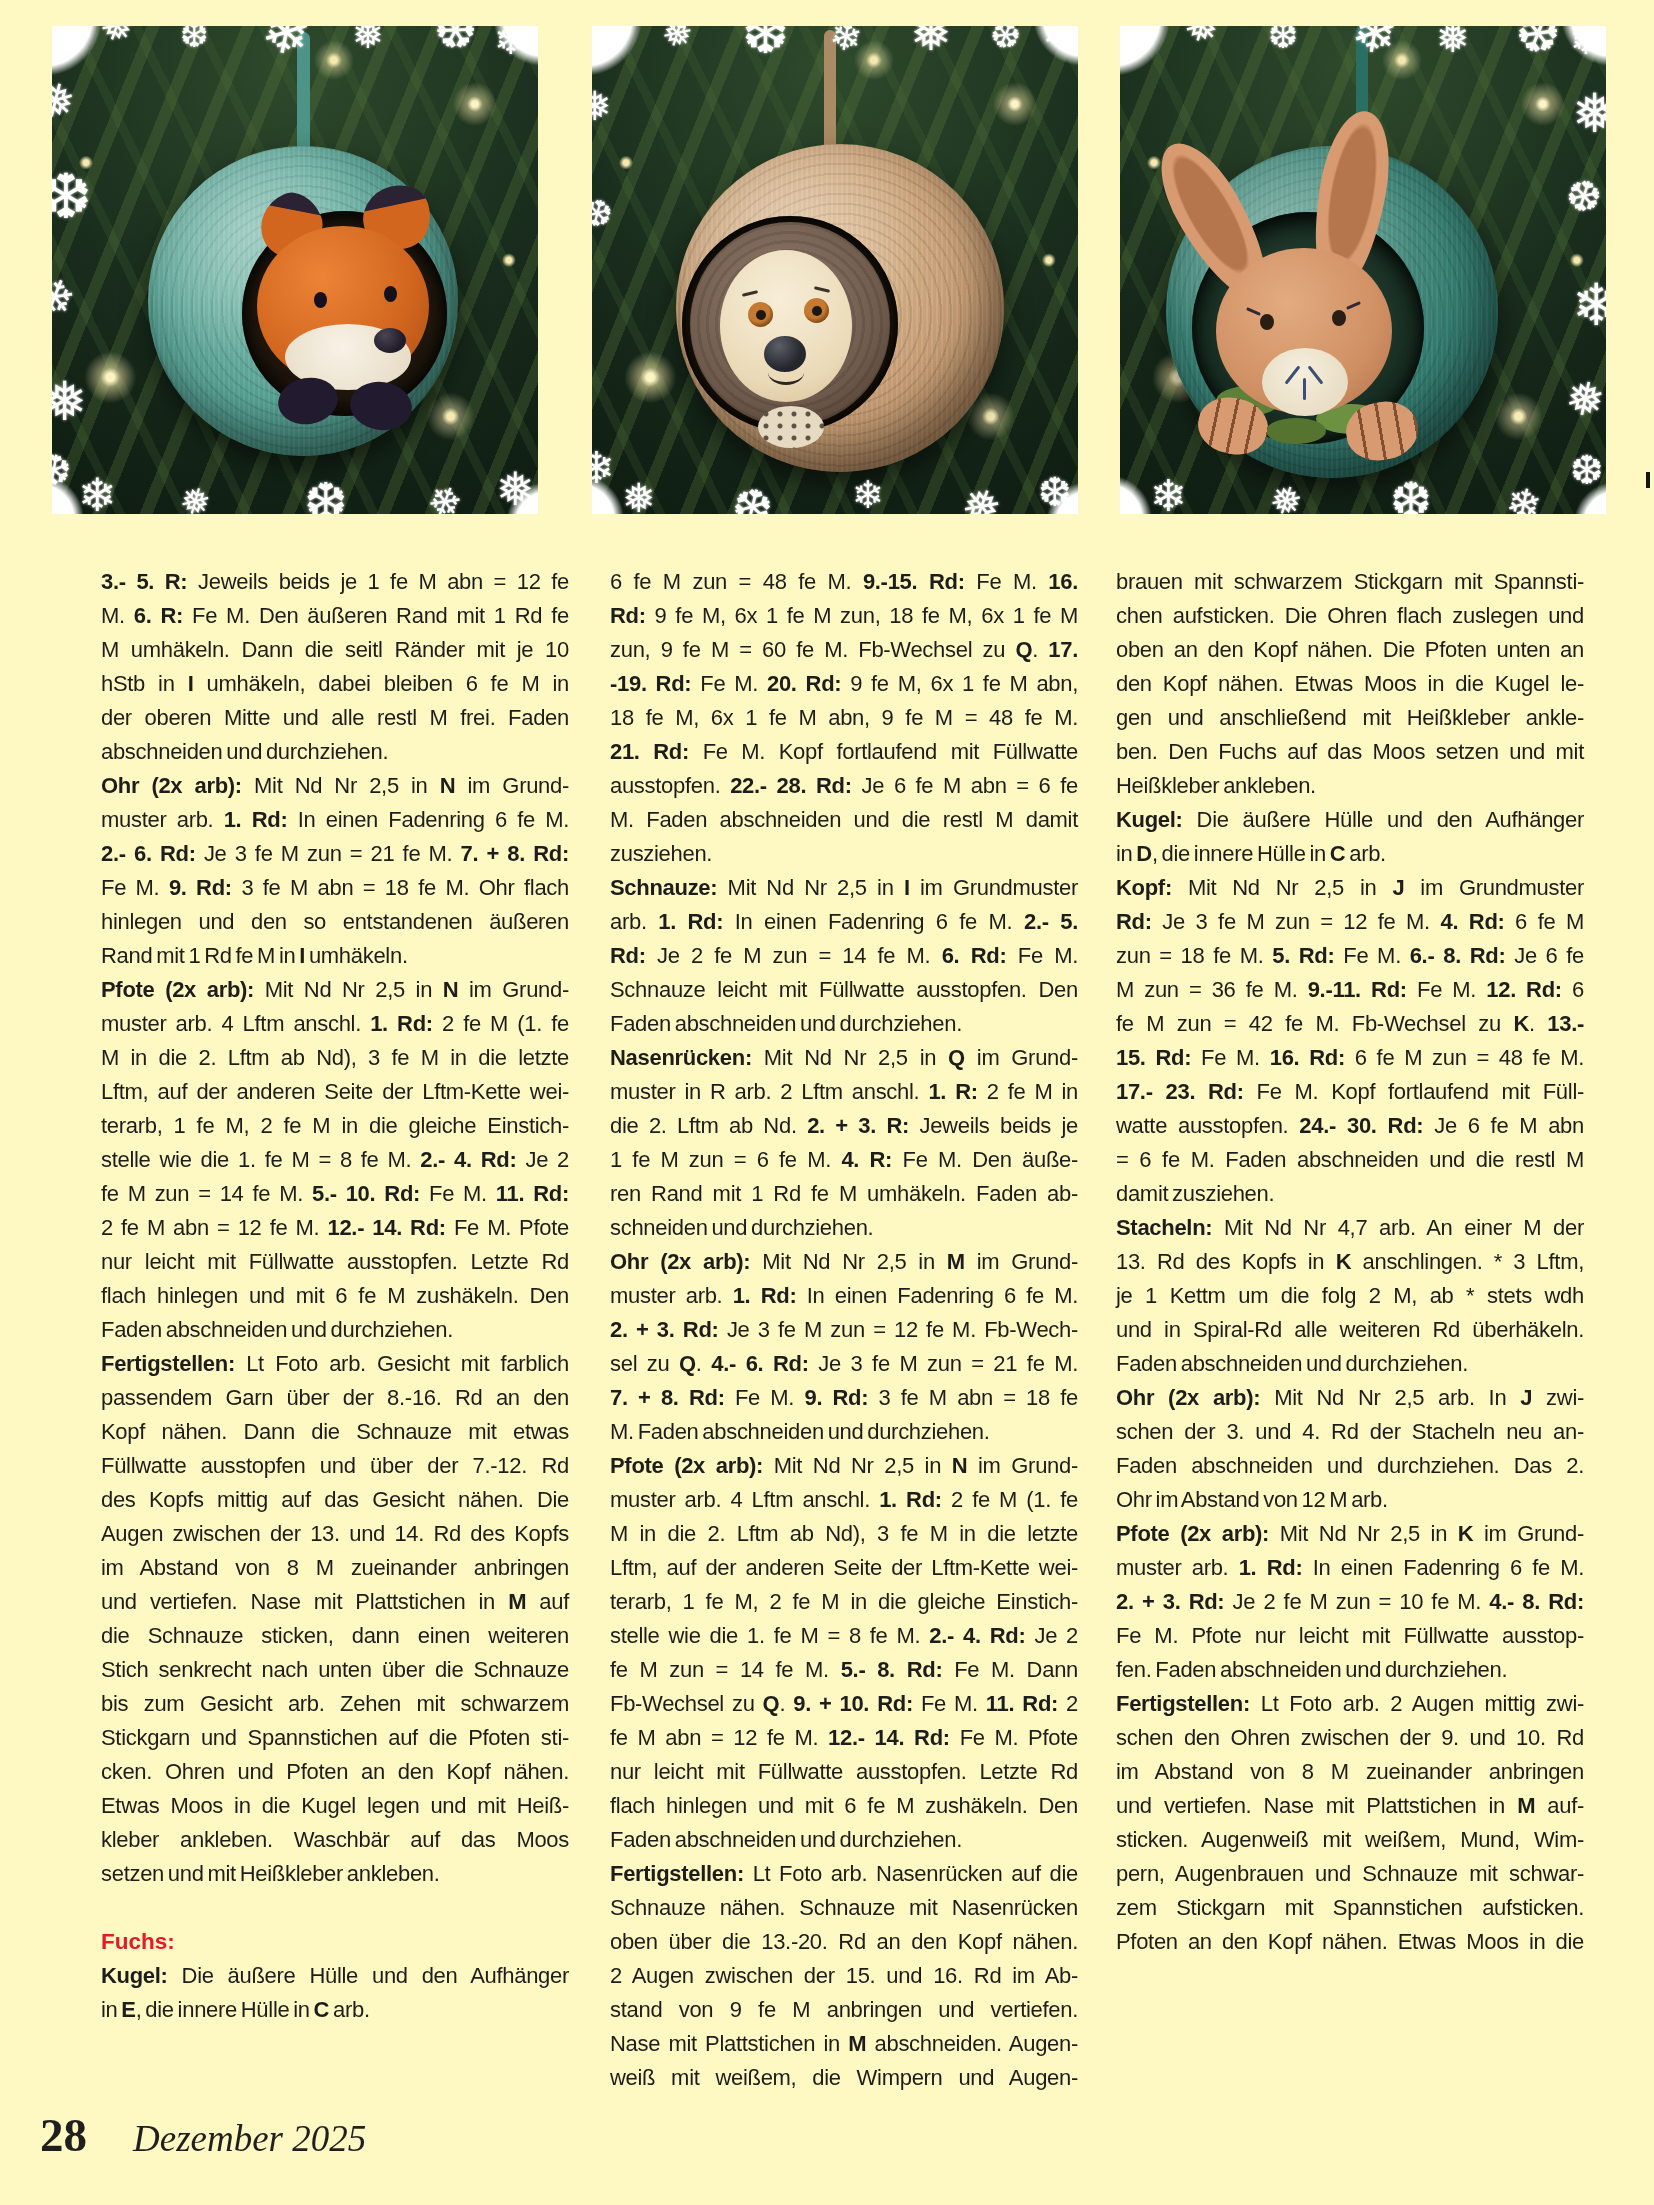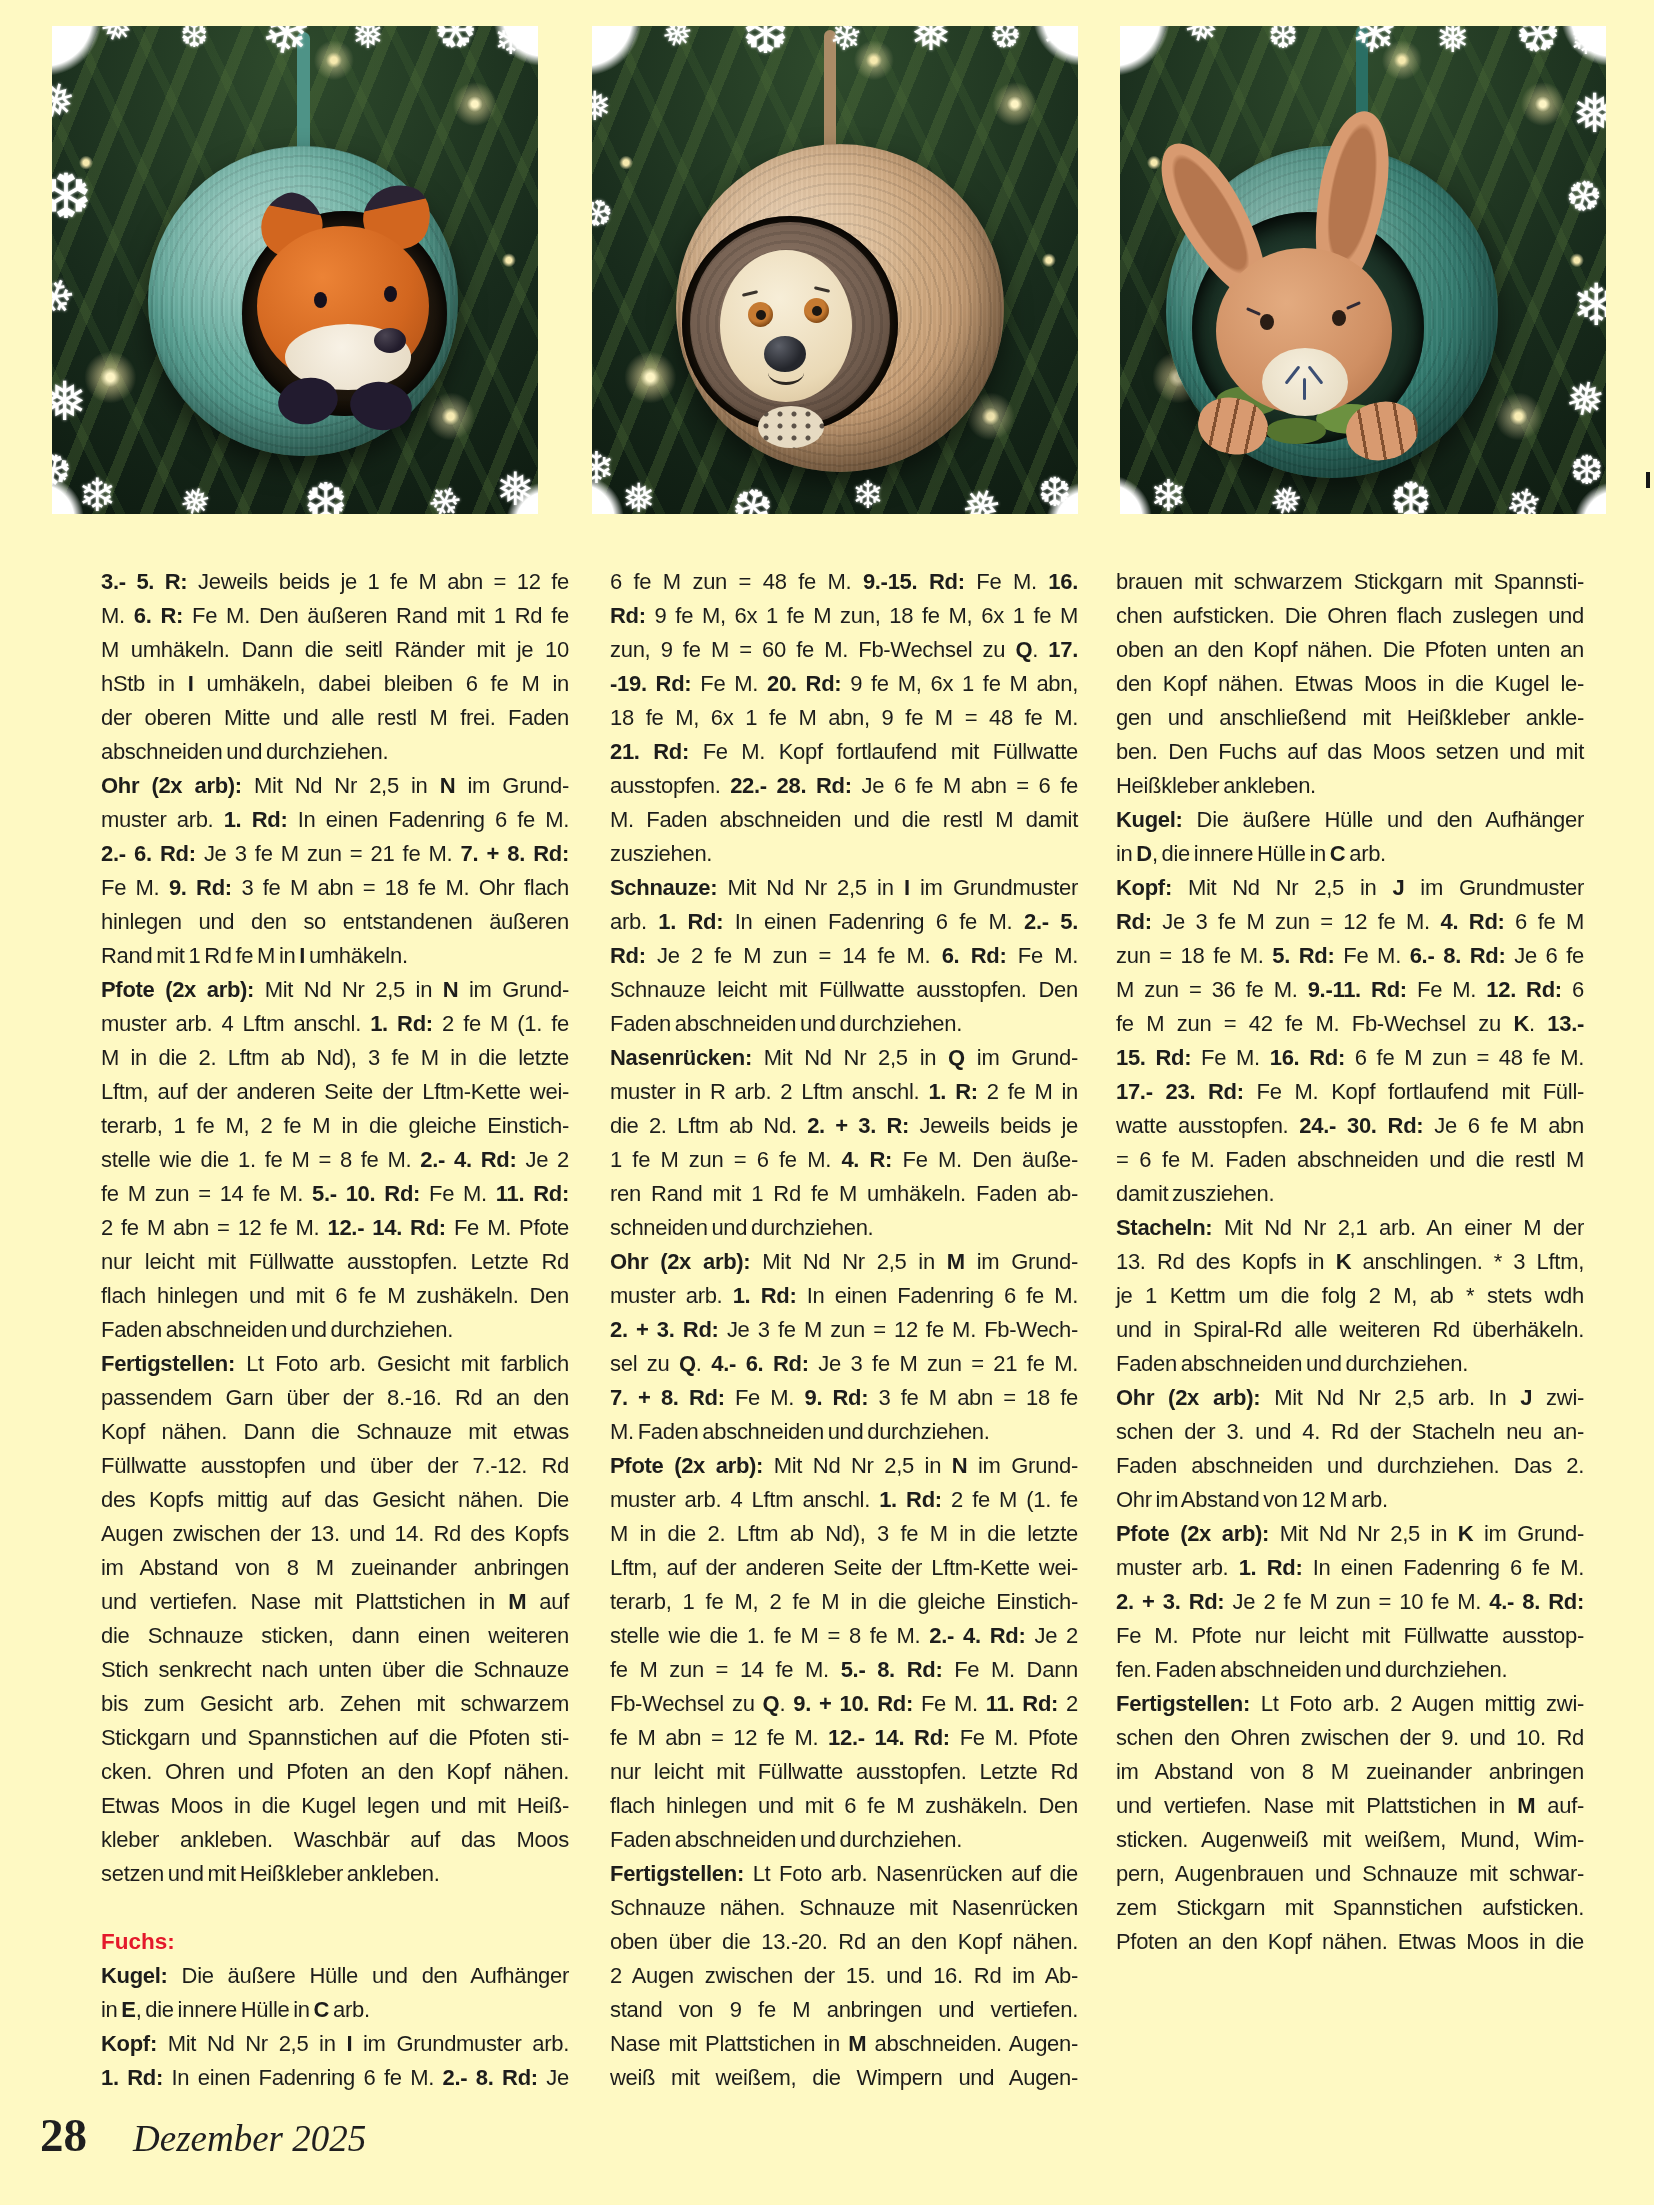--- a/index.html
+++ b/index.html
@@ -288,24 +288,20 @@
           <div class="line"><span>cken. Ohren und Pfoten an den Kopf nähen.</span></div>
           <div class="line"><span>Etwas Moos in die Kugel legen und mit Heiß-</span></div>
           <div class="line"><span>kleber ankleben. Waschbär auf das Moos</span></div>
           <div class="line end"><span>setzen und mit Heißkleber ankleben.</span></div>
         </div>
         <div class="heading">Fuchs:</div>
         <div class="para">
           <div class="line"><span class="b">Kugel:</span><span> Die äußere Hülle und den Aufhänger</span></div>
           <div class="line end"><span>in </span><span class="b">E</span><span>, die innere Hülle in </span><span class="b">C</span><span> arb.</span></div>
         </div>
-        <div class="para">
-          <div class="line"><span class="b">Kopf:</span><span> Mit Nd Nr 2,5 in </span><span class="b">I</span><span> im Grundmuster arb.</span></div>
-          <div class="line"><span class="b">1. Rd:</span><span> In einen Fadenring 6 fe M. </span><span class="b">2.- 8. Rd:</span><span> Je</span></div>
-        </div>
       </div>
       <div class="col c1">
         <div class="para">
           <div class="line"><span>6 fe M zun = 48 fe M. </span><span class="b">9.-15. Rd:</span><span> Fe M. </span><span class="b">16.</span></div>
           <div class="line"><span class="b">Rd:</span><span> 9 fe M, 6x 1 fe M zun, 18 fe M, 6x 1 fe M</span></div>
           <div class="line"><span>zun, 9 fe M = 60 fe M. Fb-Wechsel zu </span><span class="b">Q</span><span>. </span><span class="b">17.</span></div>
           <div class="line"><span class="b">-19. Rd:</span><span> Fe M. </span><span class="b">20. Rd:</span><span> 9 fe M, 6x 1 fe M abn,</span></div>
           <div class="line"><span>18 fe M, 6x 1 fe M abn, 9 fe M = 48 fe M.</span></div>
           <div class="line"><span class="b">21. Rd:</span><span> Fe M. Kopf fortlaufend mit Füllwatte</span></div>
           <div class="line"><span>ausstopfen. </span><span class="b">22.- 28. Rd:</span><span> Je 6 fe M abn = 6 fe</span></div>
@@ -379,21 +375,21 @@
           <div class="line"><span>zun = 18 fe M. </span><span class="b">5. Rd:</span><span> Fe M. </span><span class="b">6.- 8. Rd:</span><span> Je 6 fe</span></div>
           <div class="line"><span>M zun = 36 fe M. </span><span class="b">9.-11. Rd:</span><span> Fe M. </span><span class="b">12. Rd:</span><span> 6</span></div>
           <div class="line"><span>fe M zun = 42 fe M. Fb-Wechsel zu </span><span class="b">K</span><span>. </span><span class="b">13.-</span></div>
           <div class="line"><span class="b">15. Rd:</span><span> Fe M. </span><span class="b">16. Rd:</span><span> 6 fe M zun = 48 fe M.</span></div>
           <div class="line"><span class="b">17.- 23. Rd:</span><span> Fe M. Kopf fortlaufend mit Füll-</span></div>
           <div class="line"><span>watte ausstopfen. </span><span class="b">24.- 30. Rd:</span><span> Je 6 fe M abn</span></div>
           <div class="line"><span>= 6 fe M. Faden abschneiden und die restl M</span></div>
           <div class="line end"><span>damit zusziehen.</span></div>
         </div>
         <div class="para">
-          <div class="line"><span class="b">Stacheln:</span><span> Mit Nd Nr 2,1 arb. An einer M der</span></div>
+          <div class="line"><span class="b">Stacheln:</span><span> Mit Nd Nr 4,7 arb. An einer M der</span></div>
           <div class="line"><span>13. Rd des Kopfs in </span><span class="b">K</span><span> anschlingen. * 3 Lftm,</span></div>
           <div class="line"><span>je 1 Kettm um die folg 2 M, ab * stets wdh</span></div>
           <div class="line"><span>und in Spiral-Rd alle weiteren Rd überhäkeln.</span></div>
           <div class="line end"><span>Faden abschneiden und durchziehen.</span></div>
         </div>
         <div class="para">
           <div class="line"><span class="b">Ohr (2x arb):</span><span> Mit Nd Nr 2,5 arb. In </span><span class="b">J</span><span> zwi-</span></div>
           <div class="line"><span>schen der 3. und 4. Rd der Stacheln neu an-</span></div>
           <div class="line"><span>Faden abschneiden und durchziehen. Das 2.</span></div>
           <div class="line end"><span>Ohr im Abstand von 12 M arb.</span></div>

